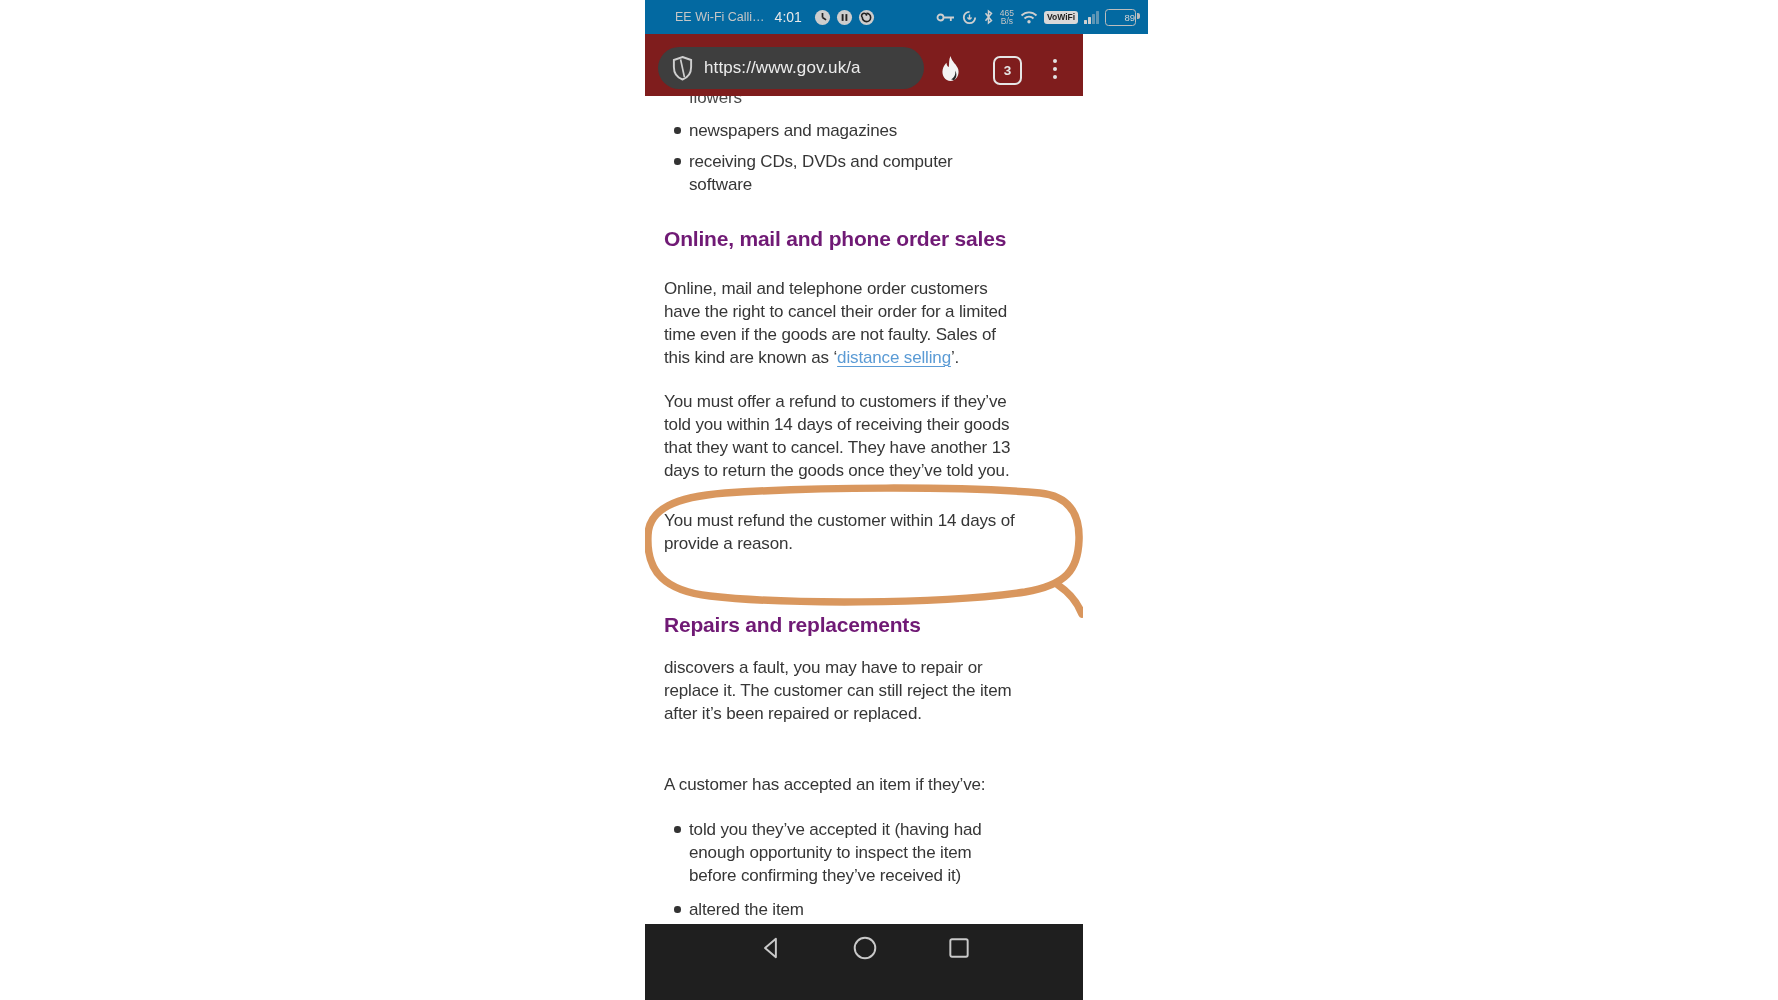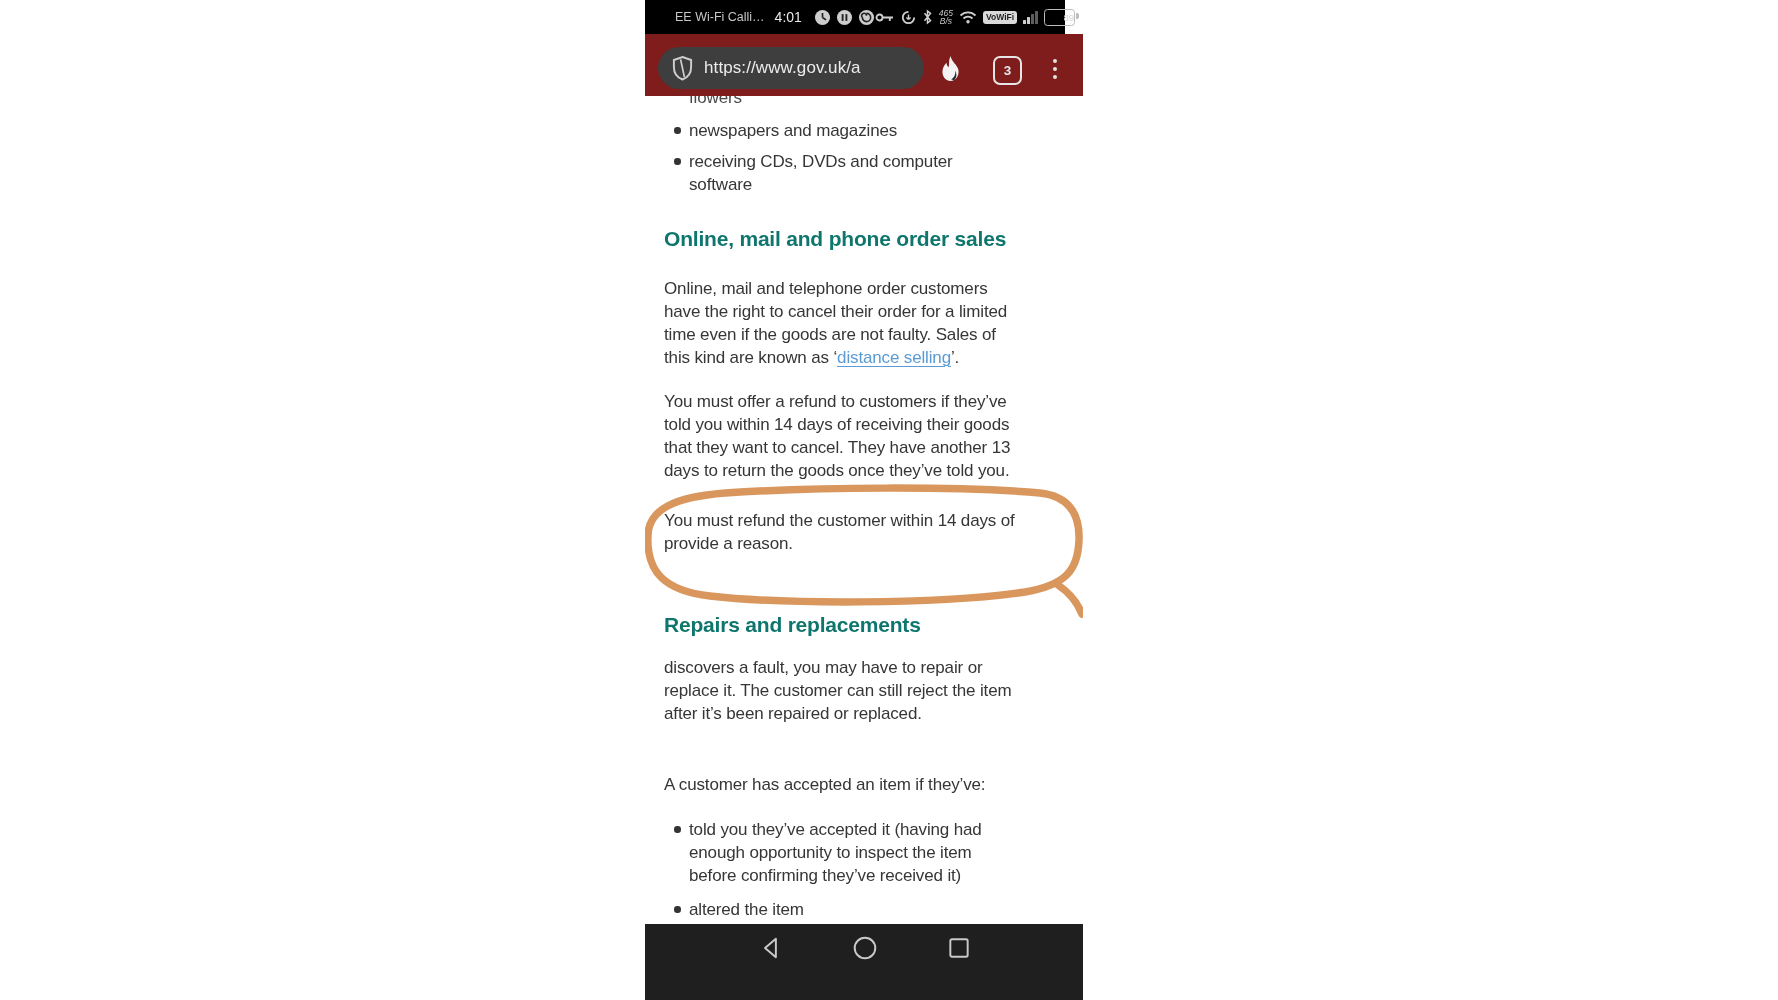--- a/index.html
+++ b/index.html
@@ -1,29 +1,29 @@
 <!DOCTYPE html>
 <html><head>
 <meta charset="utf-8">
 <style>
   html,body{margin:0;padding:0;background:#ffffff;}
   .canvas{position:relative;width:1778px;height:1000px;background:#ffffff;overflow:hidden;
           font-family:"Liberation Sans",sans-serif;}
   .phone{position:absolute;left:645px;top:0;width:438px;height:1000px;background:#ffffff;}
 
   
-  .statusbar{position:absolute;left:0;top:0;width:420px;height:34px;background:#000000;
+  .statusbar{position:absolute;left:0;top:0;width:503px;height:34px;background:#0369a1;
              display:flex;align-items:center;color:#cfcfcf;}
   .sb-left{display:flex;align-items:center;gap:6px;margin-left:30px;}
   .sb-carrier{font-size:12.5px;color:#c6c6c6;white-space:nowrap;}
   .sb-time{font-size:14px;color:#e9e9e9;margin-left:4px;}
   .sb-circles{display:flex;align-items:center;gap:5px;margin-left:6px;}
   .sb-right{display:flex;align-items:center;gap:6px;margin-left:auto;margin-right:12px;}
   .speed{display:flex;flex-direction:column;align-items:center;line-height:8px;}
-  .speed span{font-size:8.5px;color:#c6c6c6;font-style:italic;}
+  .speed span{font-size:8.5px;color:#c6c6c6;}
   .vowifi{background:#d9d9d9;color:#1f1f1f;font-size:8.5px;font-weight:700;border-radius:3px;
           padding:2px 3px;line-height:9px;}
   .sigbars{display:flex;align-items:flex-end;gap:1.5px;height:13px;}
   .sigbars i{display:block;width:2.6px;background:#cfcfcf;border-radius:0.5px;}
   .battery{position:relative;width:29px;height:15px;border:1.6px solid #bdbdbd;border-radius:3.5px;
            display:flex;align-items:center;justify-content:flex-end;}
   .battery span{font-size:9.5px;color:#d6d6d6;}
   .battery:after{content:"";position:absolute;right:-4.6px;top:3.5px;width:3px;height:6px;
                  background:#bdbdbd;border-radius:0 2px 2px 0;}
 
@@ -38,21 +38,21 @@
   .tabbox{position:absolute;left:348px;top:22px;width:25px;height:25px;border:2.2px solid #e6e6e6;
           border-radius:7px;display:flex;align-items:center;justify-content:center;}
   .tabbox span{font-size:13.5px;font-weight:700;color:#e6e6e6;}
   .kebab{position:absolute;left:407px;top:21px;width:6px;height:28px;display:flex;flex-direction:column;
          align-items:center;justify-content:center;gap:3.6px;}
   .kebab i{width:4.4px;height:4.4px;border-radius:50%;background:#e2e2e2;display:block;}
 
   
   .content{position:absolute;left:0;top:96px;width:438px;height:828px;background:#ffffff;overflow:hidden;}
   .ln{white-space:nowrap;line-height:23px;font-size:17px;color:#363636;letter-spacing:-0.15px;}
-  .h{position:absolute;left:19px;white-space:nowrap;font-size:21px;font-weight:700;color:#0f766e;
+  .h{position:absolute;left:19px;white-space:nowrap;font-size:21px;font-weight:700;color:#701a75;
      letter-spacing:-0.2px;}
   .para{position:absolute;left:19px;}
   .clipbox{position:absolute;left:44px;top:0;height:13px;overflow:hidden;}
   .clipbox .ln{margin-top:-10px;color:#4a4a4a;}
   .dot{position:absolute;width:6.5px;height:6.5px;border-radius:50%;background:#333;left:29px;}
   .litext{position:absolute;left:44px;}
   .link{color:#5b9bd5;text-decoration:underline;text-decoration-thickness:1px;text-underline-offset:3px;cursor:pointer;}
   .annot{position:absolute;left:-15px;top:384px;pointer-events:none;}
 
   

